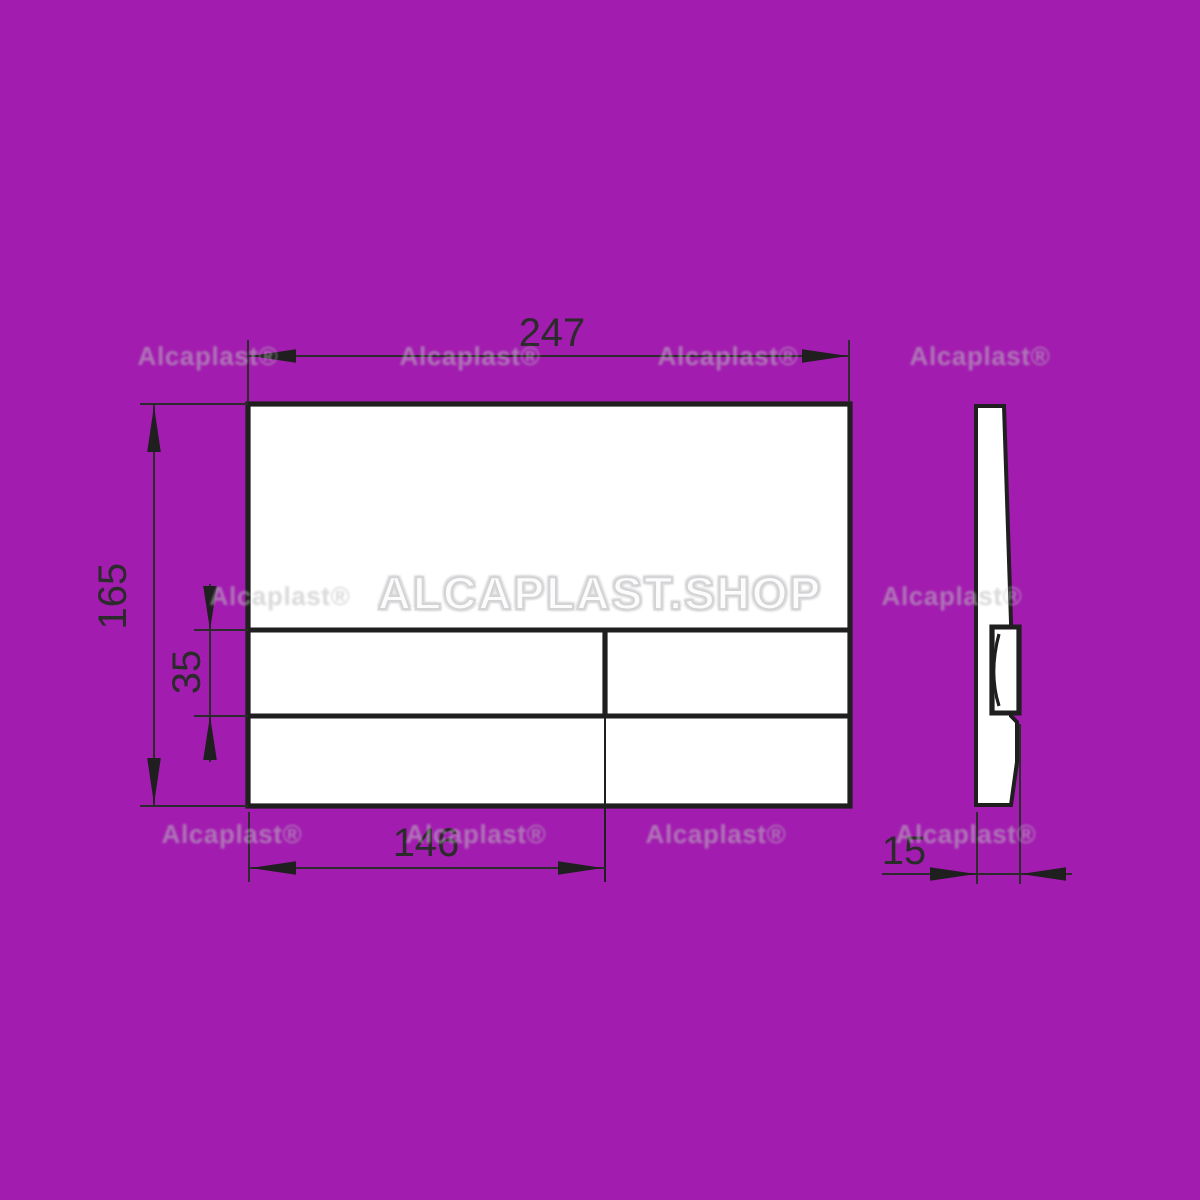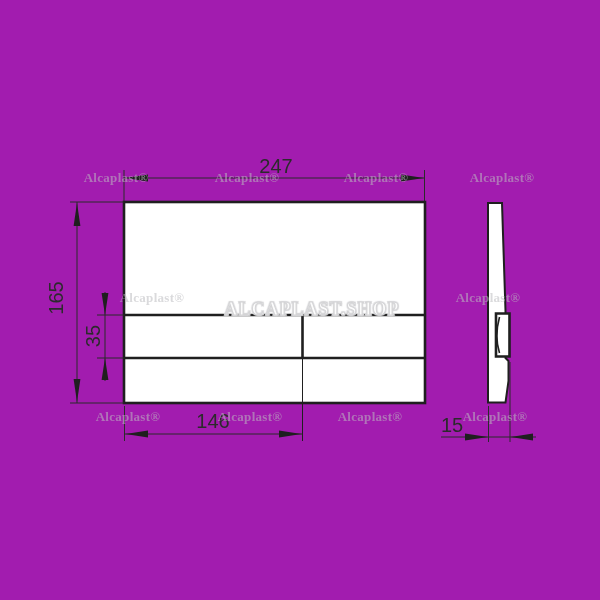--- a/index.html
+++ b/index.html
@@ -5,33 +5,32 @@
   html,body{margin:0;padding:0;background:#fff;}
   .canvas{
     position:relative;width:600px;height:600px;background:#a21caf;
     font-family:"Liberation Sans","DejaVu Sans",sans-serif;overflow:hidden;
   }
   .canvas svg{position:absolute;left:0;top:0;}
   .dim-text{
     font-family:"Liberation Sans","DejaVu Sans",sans-serif;
     font-size:20px;fill:#2b2b2b;
   }
-  .wm-layer{position:absolute;left:12px;top:0;width:544px;height:600px;pointer-events:none;font-family:Liberation Serif, serif;}
+  .wm-layer{position:absolute;left:0;top:0;width:544px;height:600px;pointer-events:none;}
   .wm{
     position:absolute;transform:translate(-50%,-50%);
     font-size:13px;font-weight:bold;letter-spacing:.3px;
     color:#bcbcc0;opacity:.55;white-space:nowrap;filter:blur(.4px);
   }
   .wm-main{
     position:absolute;left:300px;top:297px;transform:translate(-50%,-50%);
-    font-size:18px;font-weight:bold;letter-spacing:1px;white-space:nowrap;
+    font-size:23px;font-weight:bold;letter-spacing:1px;white-space:nowrap;
     color:rgba(255,255,255,.9);
     -webkit-text-stroke:1px #d4d4d6;
     text-shadow:1px 1px 1px #dcdcde,-1px -1px 1px #dcdcde,1px -1px 1px #e2e2e4,-1px 1px 1px #e2e2e4;
-    margin-top:12px;
   }
 </style>
 </head>
 <body>
 
 <div class="canvas">
 
   <svg width="600" height="600" viewBox="0 0 600 600">
 
     <g stroke="#1f1f1f" fill="none">

